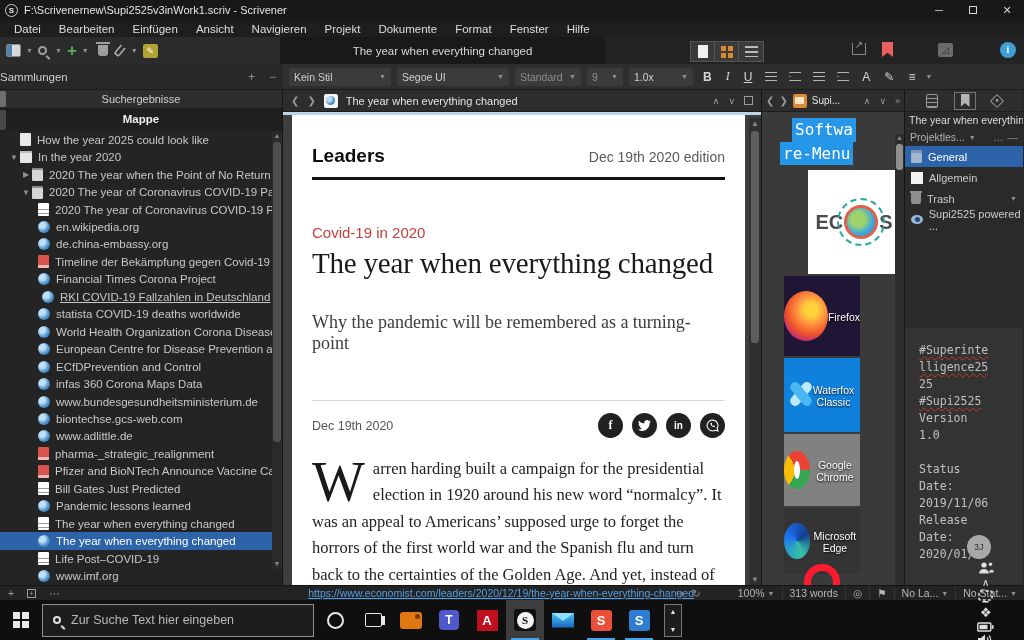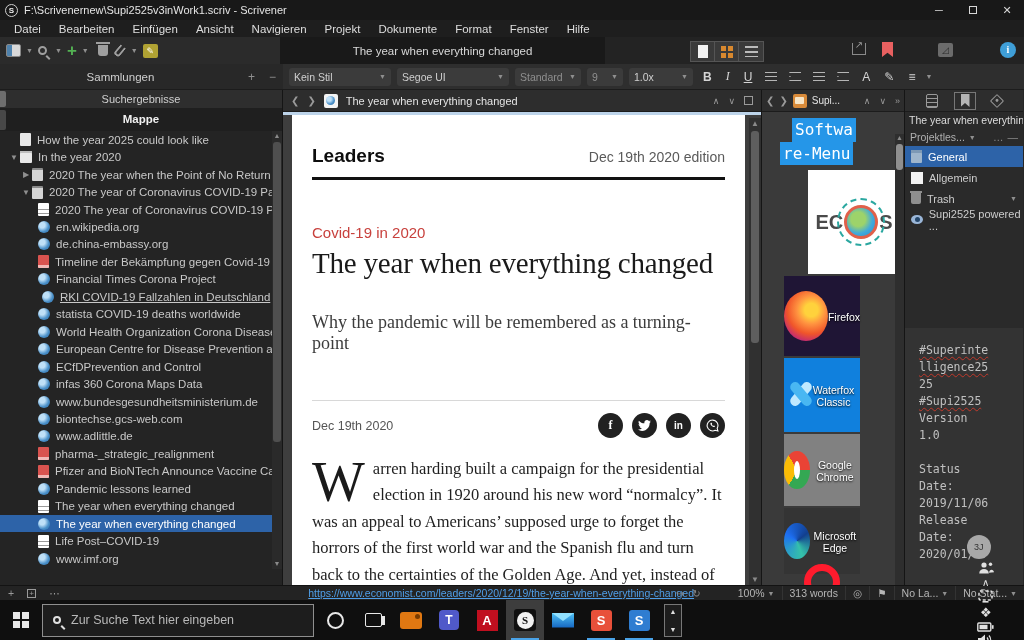--- a/index.html
+++ b/index.html
@@ -40,21 +40,21 @@
   .vb-cork i { background:#d8882e; }
   .vb-outline { width:13px; height:11px; background:repeating-linear-gradient(#bbb 0 2px, transparent 2px 5px); }
   .ic-share { position:absolute; left:852px; top:6px; width:14px; height:12px; border:1px solid #8a8a8a; border-top:none; color:#9a9a9a; font-size:10px; line-height:4px; text-align:center; }
   .ic-bookmark-red { position:absolute; left:882px; top:5px; width:11px; height:15px; background:#e86060; clip-path:polygon(0 0,100% 0,100% 100%,50% 72%,0 100%); }
   .ic-snapshot { position:absolute; left:938px; top:6px; width:15px; height:14px; background:#6b6b6b; border-radius:2px; color:#2b2b2b; font-size:9px; text-align:center; line-height:14px; }
   .ic-info { position:absolute; right:8px; top:5px; width:16px; height:16px; background:#3f9fd8; border-radius:50%; color:#fff; font-size:10px; font-weight:bold; text-align:center; line-height:16px; font-family:"Liberation Serif",serif; }
 
   
   .row2 { position:absolute; top:64px; left:0; width:1024px; height:26px; }
   .collections-header { position:absolute; left:0; top:0; width:283px; height:26px; background:#282828; display:flex; align-items:center; border-bottom:1px solid #1c1c1c; }
-  .coll-title { flex:1; text-align:center; color:#cfcfcf; font-size:11.5px; }
+  .coll-title { flex:1; text-align:left; color:#cfcfcf; font-size:11.5px; }
   .coll-btn { color:#8f8f8f; font-size:12px; padding:0 7px; }
   .formatbar { position:absolute; left:283px; top:0; width:741px; height:26px; background:#2e2e2e; display:flex; align-items:center; gap:6px; padding-left:6px; border-bottom:1px solid #1c1c1c; }
   .fmt-select { height:18px; background:#3b3b3b; border-radius:3px; color:#cfcfcf; font-size:10.5px; display:flex; align-items:center; padding:0 5px; }
   .fmt-select .caret { margin-left:auto; padding-left:6px; }
   .fmt-select.dim { color:#8f8f8f; }
   .fmt-btn { color:#d5d5d5; font-size:12px; padding:0 4px; }
   .fmt-btn.b { font-weight:bold; }
   .fmt-btn.i { font-style:italic; font-family:"Liberation Serif",serif; }
   .fmt-btn.u { text-decoration:underline; }
   .align-ic { width:12px; height:9px; background:repeating-linear-gradient(#b5b5b5 0 1.5px, transparent 1.5px 3.8px); margin:0 3px; }
@@ -439,20 +439,25 @@
             <span class="b-icon ic-pdf"></span>
             <span>pharma-_strategic_realignment</span>
           </div>
           <div class="b-item" style="padding-left: 26px;">
             <span class="chev"></span>
             <span class="b-icon ic-pdf"></span>
             <span>Pfizer and BioNTech Announce Vaccine Candidate …</span>
           </div>
           <div class="b-item" style="padding-left: 26px;">
             <span class="chev"></span>
+            <span class="b-icon ic-textdoc"></span>
+            <span>Bill Gates Just Predicted</span>
+          </div>
+          <div class="b-item" style="padding-left: 26px;">
+            <span class="chev"></span>
             <span class="b-icon ic-globe"></span>
             <span>Pandemic lessons learned</span>
           </div>
           <div class="b-item" style="padding-left: 26px;">
             <span class="chev"></span>
             <span class="b-icon ic-textdoc"></span>
             <span>The year when everything changed</span>
           </div>
           <div class="b-item selected" style="padding-left: 26px;">
             <span class="chev"></span>

